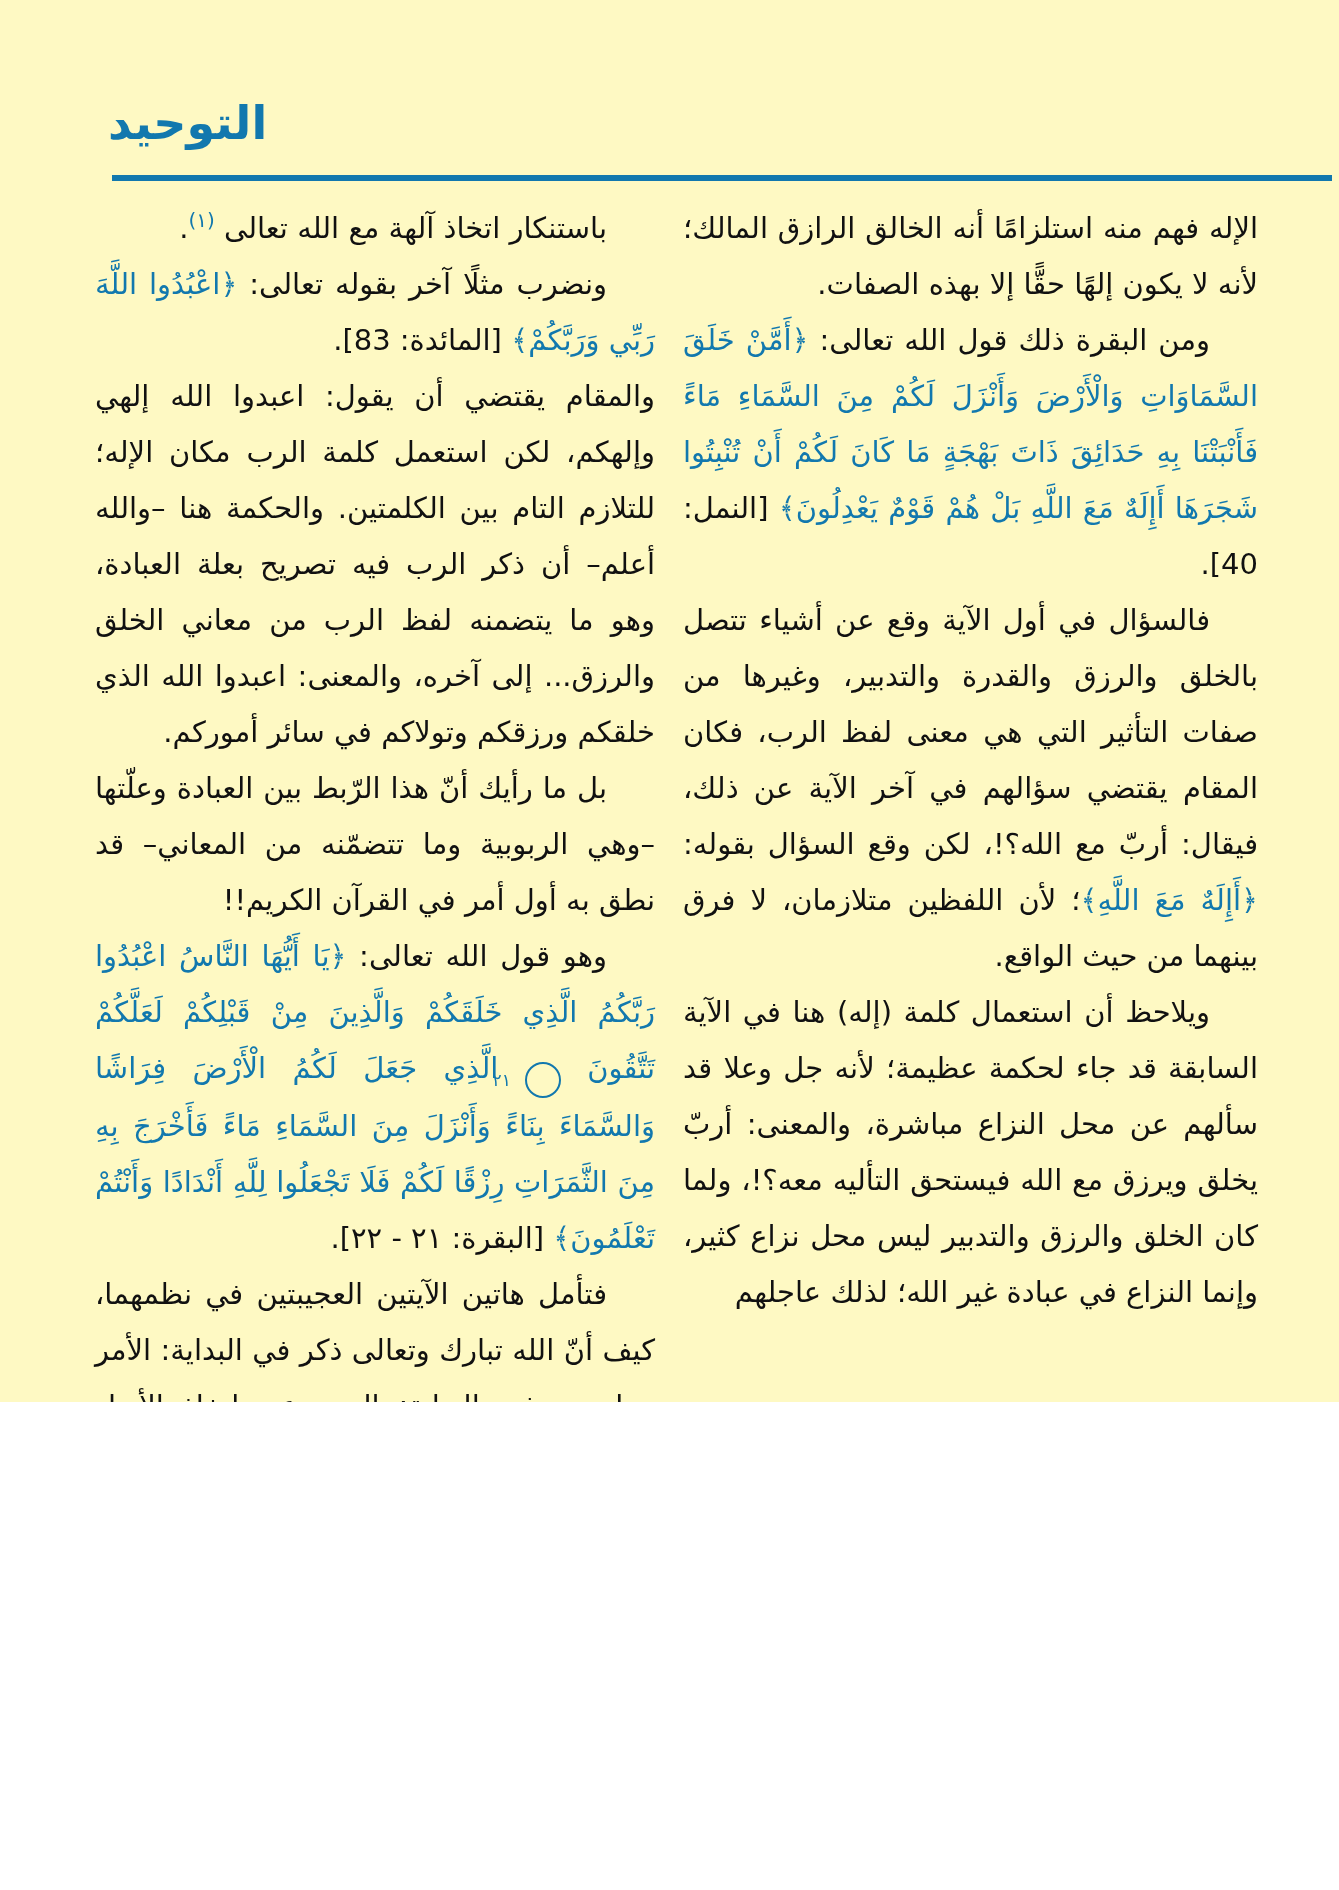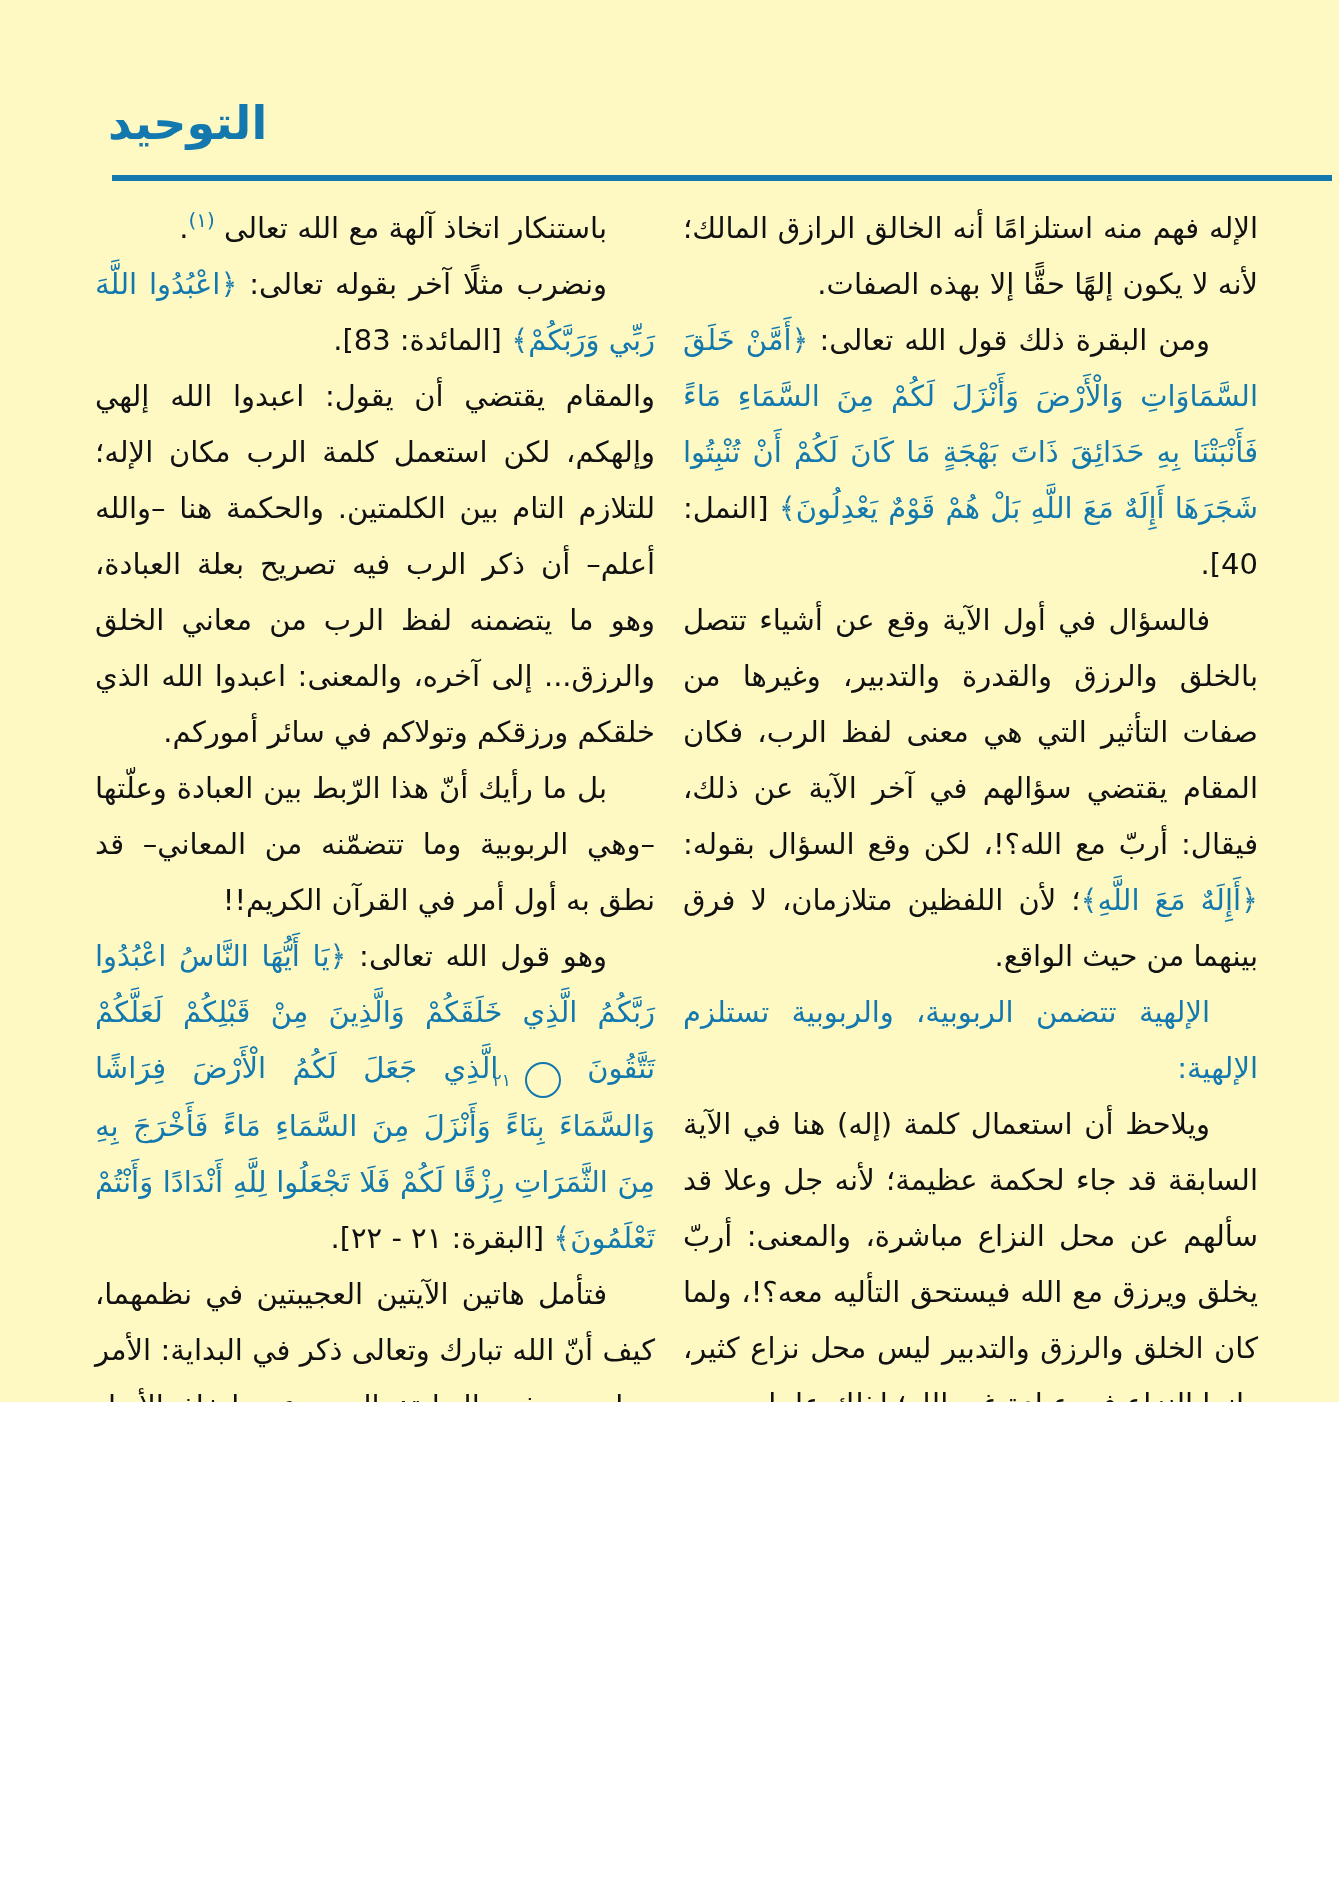--- a/index.html
+++ b/index.html
@@ -80,21 +80,20 @@
 
   <div class="header-title">التوحيد</div>
   <div class="header-rule"></div>
 
   <div class="columns">
 
     <div class="col col-first">
       <p class="flush"><span>الإله فهم منه استلزامًا أنه الخالق الرازق المالك؛ لأنه لا يكون إلهًا حقًّا إلا بهذه الصفات.</span></p>
       <p><span>ومن البقرة ذلك قول الله تعالى: </span><span class="quran">﴿أَمَّنْ خَلَقَ السَّمَاوَاتِ وَالْأَرْضَ وَأَنْزَلَ لَكُمْ مِنَ السَّمَاءِ مَاءً فَأَنْبَتْنَا بِهِ حَدَائِقَ ذَاتَ بَهْجَةٍ مَا كَانَ لَكُمْ أَنْ تُنْبِتُوا شَجَرَهَا أَإِلَهٌ مَعَ اللَّهِ بَلْ هُمْ قَوْمٌ يَعْدِلُونَ﴾</span><span> [النمل: 40].</span></p>
       <p><span>فالسؤال في أول الآية وقع عن أشياء تتصل بالخلق والرزق والقدرة والتدبير، وغيرها من صفات التأثير التي هي معنى لفظ الرب، فكان المقام يقتضي سؤالهم في آخر الآية عن ذلك، فيقال: أربّ مع الله؟!، لكن وقع السؤال بقوله: </span><span class="quran">﴿أَإِلَهٌ مَعَ اللَّهِ﴾</span><span>؛ لأن اللفظين متلازمان، لا فرق بينهما من حيث الواقع.</span></p>
-      <p class="heading">الإلهية تتضمن الربوبية، والربوبية تستلزم الإلهية:</p>
       <p><span>ويلاحظ أن استعمال كلمة (إله) هنا في الآية السابقة قد جاء لحكمة عظيمة؛ لأنه جل وعلا قد سألهم عن محل النزاع مباشرة، والمعنى: أربّ يخلق ويرزق مع الله فيستحق التأليه معه؟!، ولما كان الخلق والرزق والتدبير ليس محل نزاع كثير، وإنما النزاع في عبادة غير الله؛ لذلك عاجلهم</span></p>
     </div>
 
     <div class="col col-second">
       <p><span>باستنكار اتخاذ آلهة مع الله تعالى </span><span class="fn-sup">(١)</span><span>.</span></p>
       <p><span>ونضرب مثلًا آخر بقوله تعالى: </span><span class="quran">﴿اعْبُدُوا اللَّهَ رَبِّي وَرَبَّكُمْ﴾</span><span> [المائدة: 83].</span></p>
       <p class="flush"><span>والمقام يقتضي أن يقول: اعبدوا الله إلهي وإلهكم، لكن استعمل كلمة الرب مكان الإله؛ للتلازم التام بين الكلمتين. والحكمة هنا –والله أعلم– أن ذكر الرب فيه تصريح بعلة العبادة، وهو ما يتضمنه لفظ الرب من معاني الخلق والرزق... إلى آخره، والمعنى: اعبدوا الله الذي خلقكم ورزقكم وتولاكم في سائر أموركم.</span></p>
       <p><span>بل ما رأيك أنّ هذا الرّبط بين العبادة وعلّتها –وهي الربوبية وما تتضمّنه من المعاني– قد نطق به أول أمر في القرآن الكريم!!</span></p>
       <p><span>وهو قول الله تعالى: </span><span class="quran">﴿يَا أَيُّهَا النَّاسُ اعْبُدُوا رَبَّكُمُ الَّذِي خَلَقَكُمْ وَالَّذِينَ مِنْ قَبْلِكُمْ لَعَلَّكُمْ تَتَّقُونَ </span><span class="ayah-circle">٢١</span><span class="quran"> الَّذِي جَعَلَ لَكُمُ الْأَرْضَ فِرَاشًا وَالسَّمَاءَ بِنَاءً وَأَنْزَلَ مِنَ السَّمَاءِ مَاءً فَأَخْرَجَ بِهِ مِنَ الثَّمَرَاتِ رِزْقًا لَكُمْ فَلَا تَجْعَلُوا لِلَّهِ أَنْدَادًا وَأَنْتُمْ تَعْلَمُونَ﴾</span><span> [البقرة: ٢١ - ٢٢].</span></p>
       <p><span>فتأمل هاتين الآيتين العجيبتين في نظمهما، كيف أنّ الله تبارك وتعالى ذكر في البداية: الأمر بعبادته، وفي النهاية: النهي عن اتخاذ الأنداد والشركاء مع الله، وما بين البداية والنهاية: التعليل الصريح لذلك</span></p>

